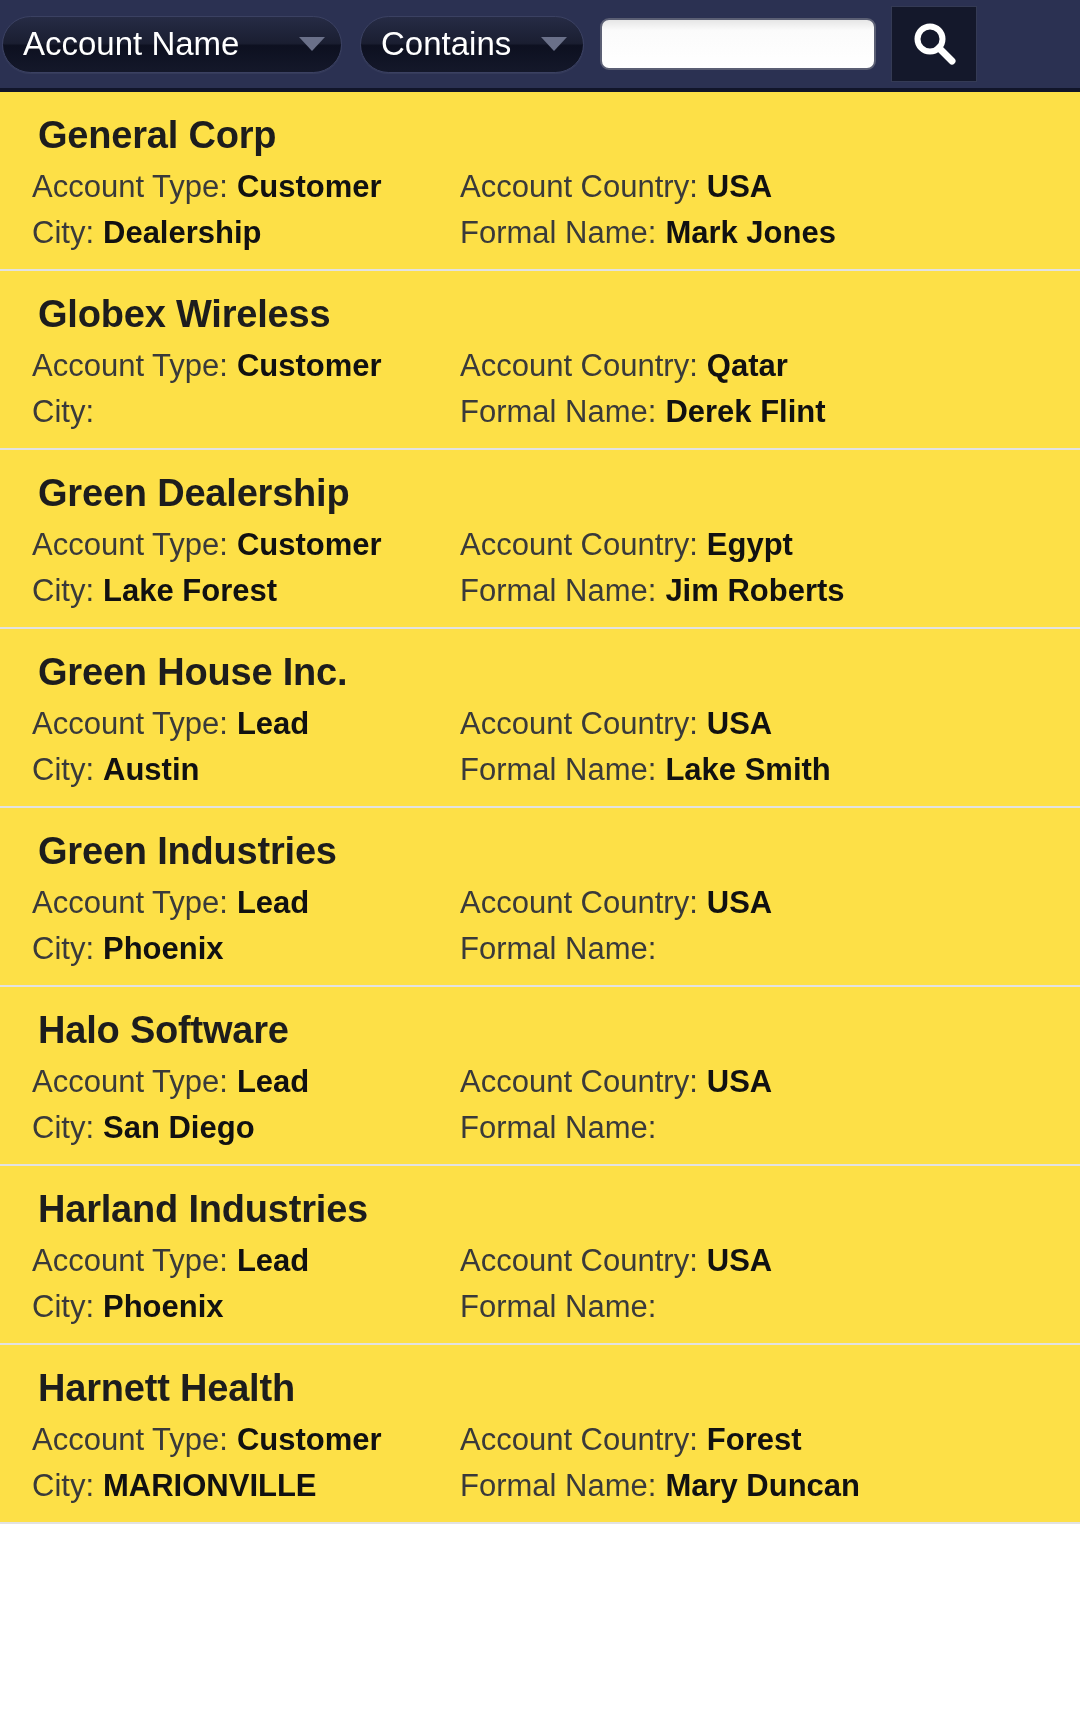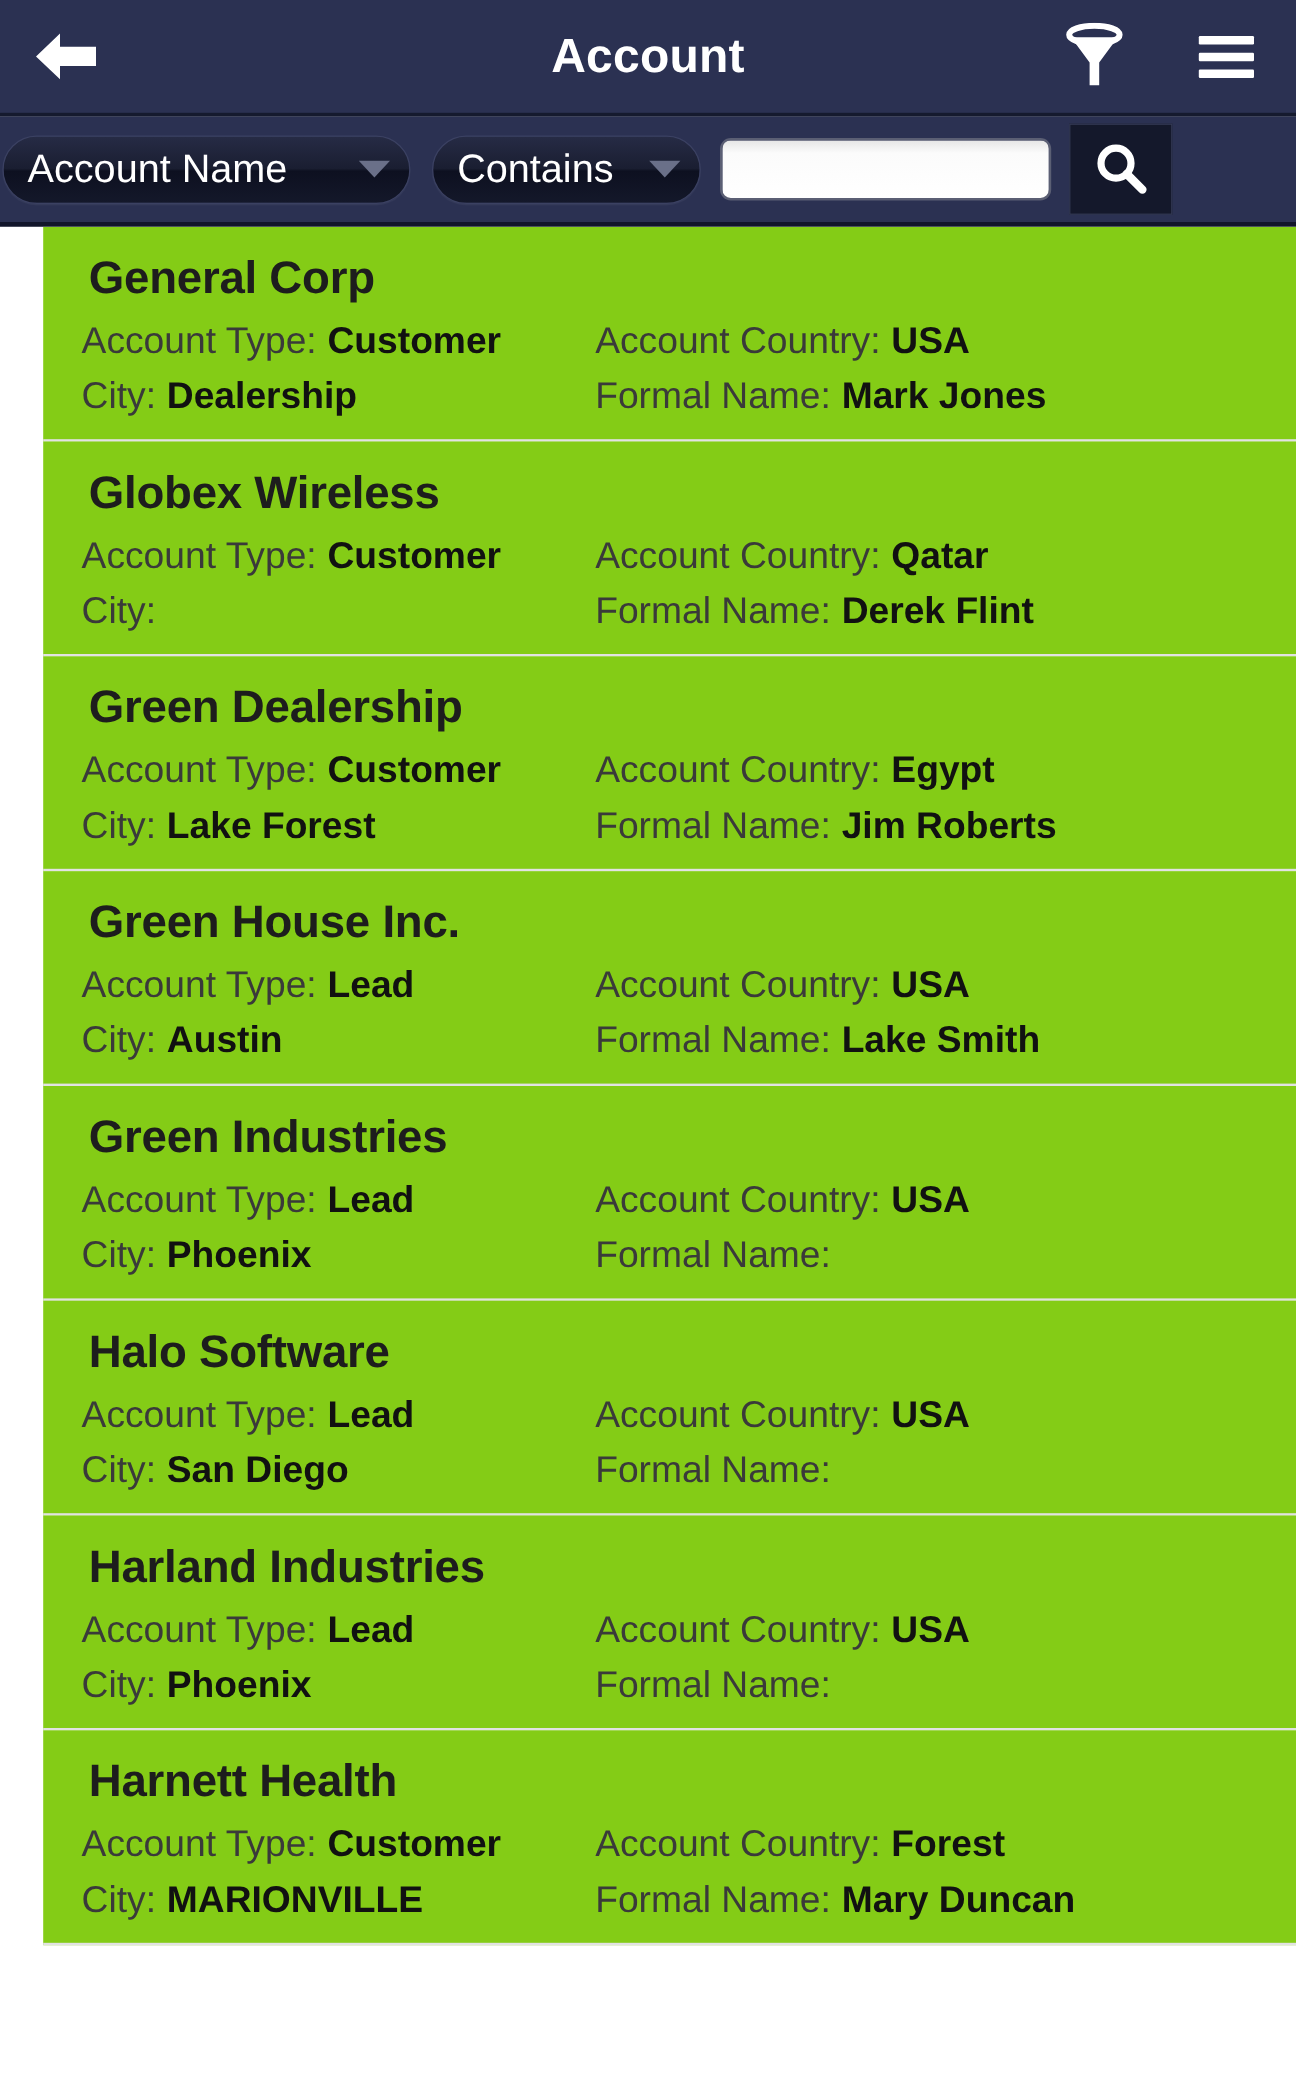--- a/index.html
+++ b/index.html
@@ -147,22 +147,21 @@
   .list {
     flex: 1 1 auto;
     background: #ffffff;
     overflow: hidden;
   }
 
   .list-item {
     padding: 22px 0 18px 0;
     border-bottom: 2px solid #e2e2e2;
     cursor: pointer;
-    background: #84cc16;
-    margin-left: 36px;
+    background: #fde047;
   }
 
   .item-title {
     font-size: 38px;
     font-weight: bold;
     color: #1d1d1d;
     padding-left: 38px;
     margin-bottom: 12px;
     letter-spacing: -0.2px;
   }
@@ -184,46 +183,20 @@
   .field-cell.right { flex: 1; padding-left: 0; }
 
   .f-label { font-weight: normal; color: #3a3a3a; }
   .f-value { font-weight: bold; color: #111111; margin-left: 9px; }
 </style>
 </head>
 <body>
 
 <div id="app">
 
-  <div class="appbar">
-
-    <div class="back-btn">
-      <svg class="back-arrow" width="54" height="44" viewBox="0 0 54 44">
-        <path d="M22 3 L22 14 L52 14 L52 30 L22 30 L22 41 L2 22 Z" fill="#ffffff"></path>
-      </svg>
-    </div>
-
-    <div class="appbar-title">Account</div>
-
-    <div class="appbar-actions">
-      <div class="icon-btn">
-        <svg width="50" height="56" viewBox="0 0 50 56">
-          <ellipse cx="25" cy="10" rx="21" ry="7.5" fill="none" stroke="#ffffff" stroke-width="5"></ellipse>
-          <path d="M5.5 12 L21 33 L21 52 L29 52 L29 33 L44.5 12 Z" fill="#ffffff"></path>
-        </svg>
-      </div>
-      <div class="icon-btn">
-        <div class="hamburger">
-          <span></span>
-            <span></span>
-            <span></span>
-        </div>
-      </div>
-    </div>
-  </div>
 
   <div class="searchbar">
 
     <div class="dropdown" id="dd-field">
       <span class="dd-label">Account Name</span>
       <span class="dd-caret"></span>
     </div>
 
     <div class="dropdown" id="dd-operator">
       <span class="dd-label">Contains</span>

